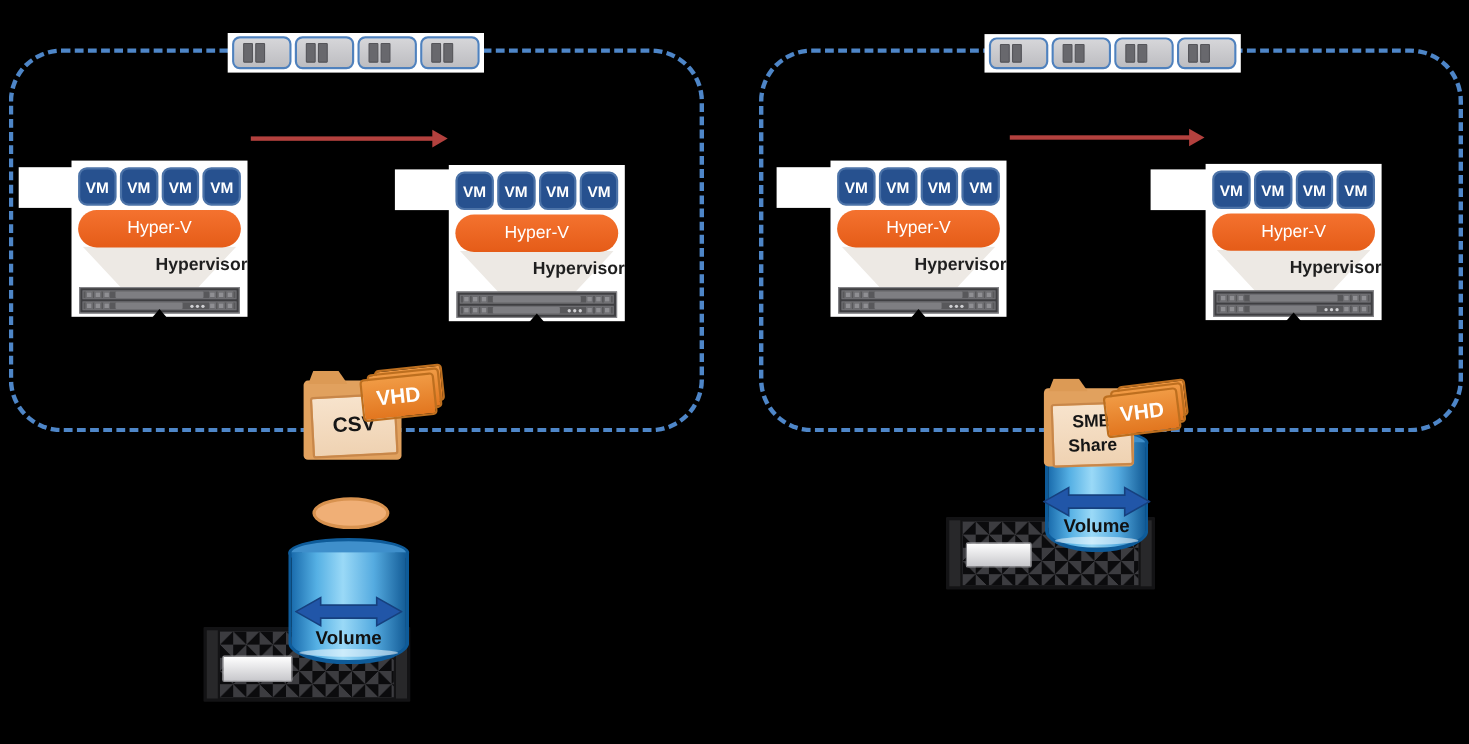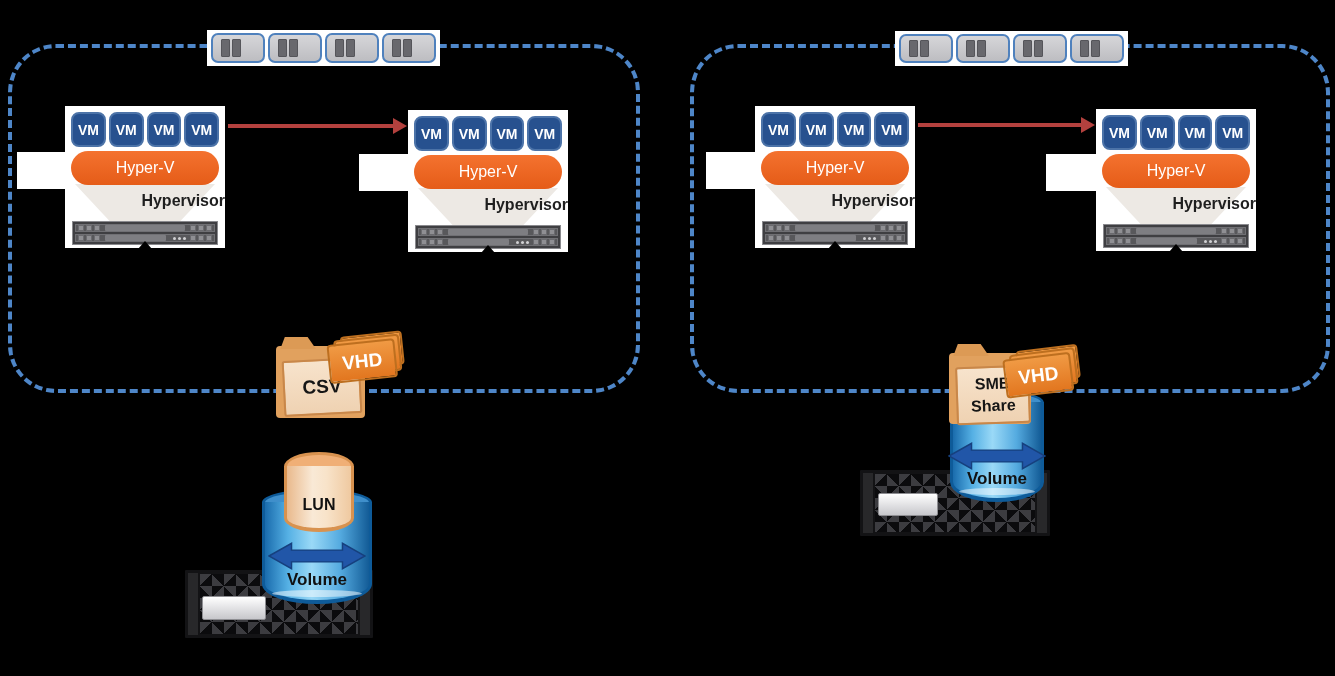--- a/index.html
+++ b/index.html
@@ -10,21 +10,21 @@
            border-radius:48px;z-index:0;}
   
   .switch{position:absolute;background:#fff;display:flex;gap:3px;padding:3px 4px;
           box-sizing:border-box;z-index:5;}
   .switch-module{flex:1;position:relative;border:2px solid var(--switch-border,#4F81BD);
           border-radius:7px;background:linear-gradient(180deg,#D6D6D9,#BDBDC1);}
   .switch-module::before,.switch-module::after{content:"";position:absolute;top:4px;bottom:4px;
           width:7px;background:#68686D;border:1px solid #55555A;border-radius:1px;}
   .switch-module::before{left:8px;} .switch-module::after{left:19px;}
   
-  .host{position:absolute;width:160px;height:142px;background:#fff;z-index:4;}
+  .host{position:absolute;width:160px;height:142px;background:#fff;z-index:4;margin-top:40px;}
   .vm-row{position:absolute;left:6px;right:6px;top:6px;height:35px;display:flex;gap:3px;}
   .vm{flex:1;background:var(--vm-tile,#27518F);border:2px solid #4C73A8;border-radius:8px;
       color:#fff;font-weight:bold;font-size:14px;display:flex;align-items:center;
       justify-content:center;box-sizing:border-box;}
   .hv-bar{position:absolute;left:6px;right:6px;top:45px;height:34px;border-radius:17px;
       background:linear-gradient(180deg,#F4722F,var(--hyperv-orange,#E55C18));color:#fff;
       font-size:16px;display:flex;align-items:center;justify-content:center;z-index:2;}
   .trap{position:absolute;left:10px;right:10px;top:78px;height:57px;background:#EDE9E4;
       clip-path:polygon(0 0,100% 0,62% 100%,38% 100%);z-index:0;}
   .hv-label{position:absolute;left:0;right:0;top:86px;text-align:right;font-size:16px;
@@ -264,23 +264,20 @@
 
   <div class="cyl-top volume-top" style="left:262px;top:489px;width:110px;height:27px"></div>
   <div class="cyl-body volume-body" style="left:262px;top:502px;width:110px;height:102px;padding-bottom:10px">
     <svg class="dbl-arrow" viewBox="0 0 100 32">
       <polygon points="1,16 24,3 24,10 76,10 76,3 99,16 76,29 76,22 24,22 24,29" fill="#2156A8" stroke="#16407E" stroke-width="1.5"></polygon>
     </svg>
     <div class="cyl-label" style="font-size:17px">Volume</div>
   </div>
 
   <div class="cyl-top lun-top" style="left:284px;top:452px;width:70px;height:29px"></div>
-  <div class="cyl-body lun-body" style="left:284px;top:466px;width:70px;height:66px;padding-bottom:14px">
-    <div class="cyl-label" style="font-size:16px">LUN</div>
-  </div>
 
   <div class="folder-back" style="left:276px;top:346px;width:89px;height:72px"></div>
   <div class="folder-front" style="left:283px;top:359px;width:78px;height:56px;font-size:19px;transform:rotate(-3deg)">
     <span>CSV</span>
   </div>
 
   <div class="vhd-stack" style="left:328px;top:334px;width:80px;height:48px;transform:rotate(-6deg)">
     <div class="vhd-layer" style="left:14px;top:0;width:62px;height:34px"></div>
     <div class="vhd-layer" style="left:7px;top:3px;width:66px;height:37px"></div>
     <div class="vhd-layer vhd-front" style="left:0;top:7px;width:68px;height:39px">VHD</div>

